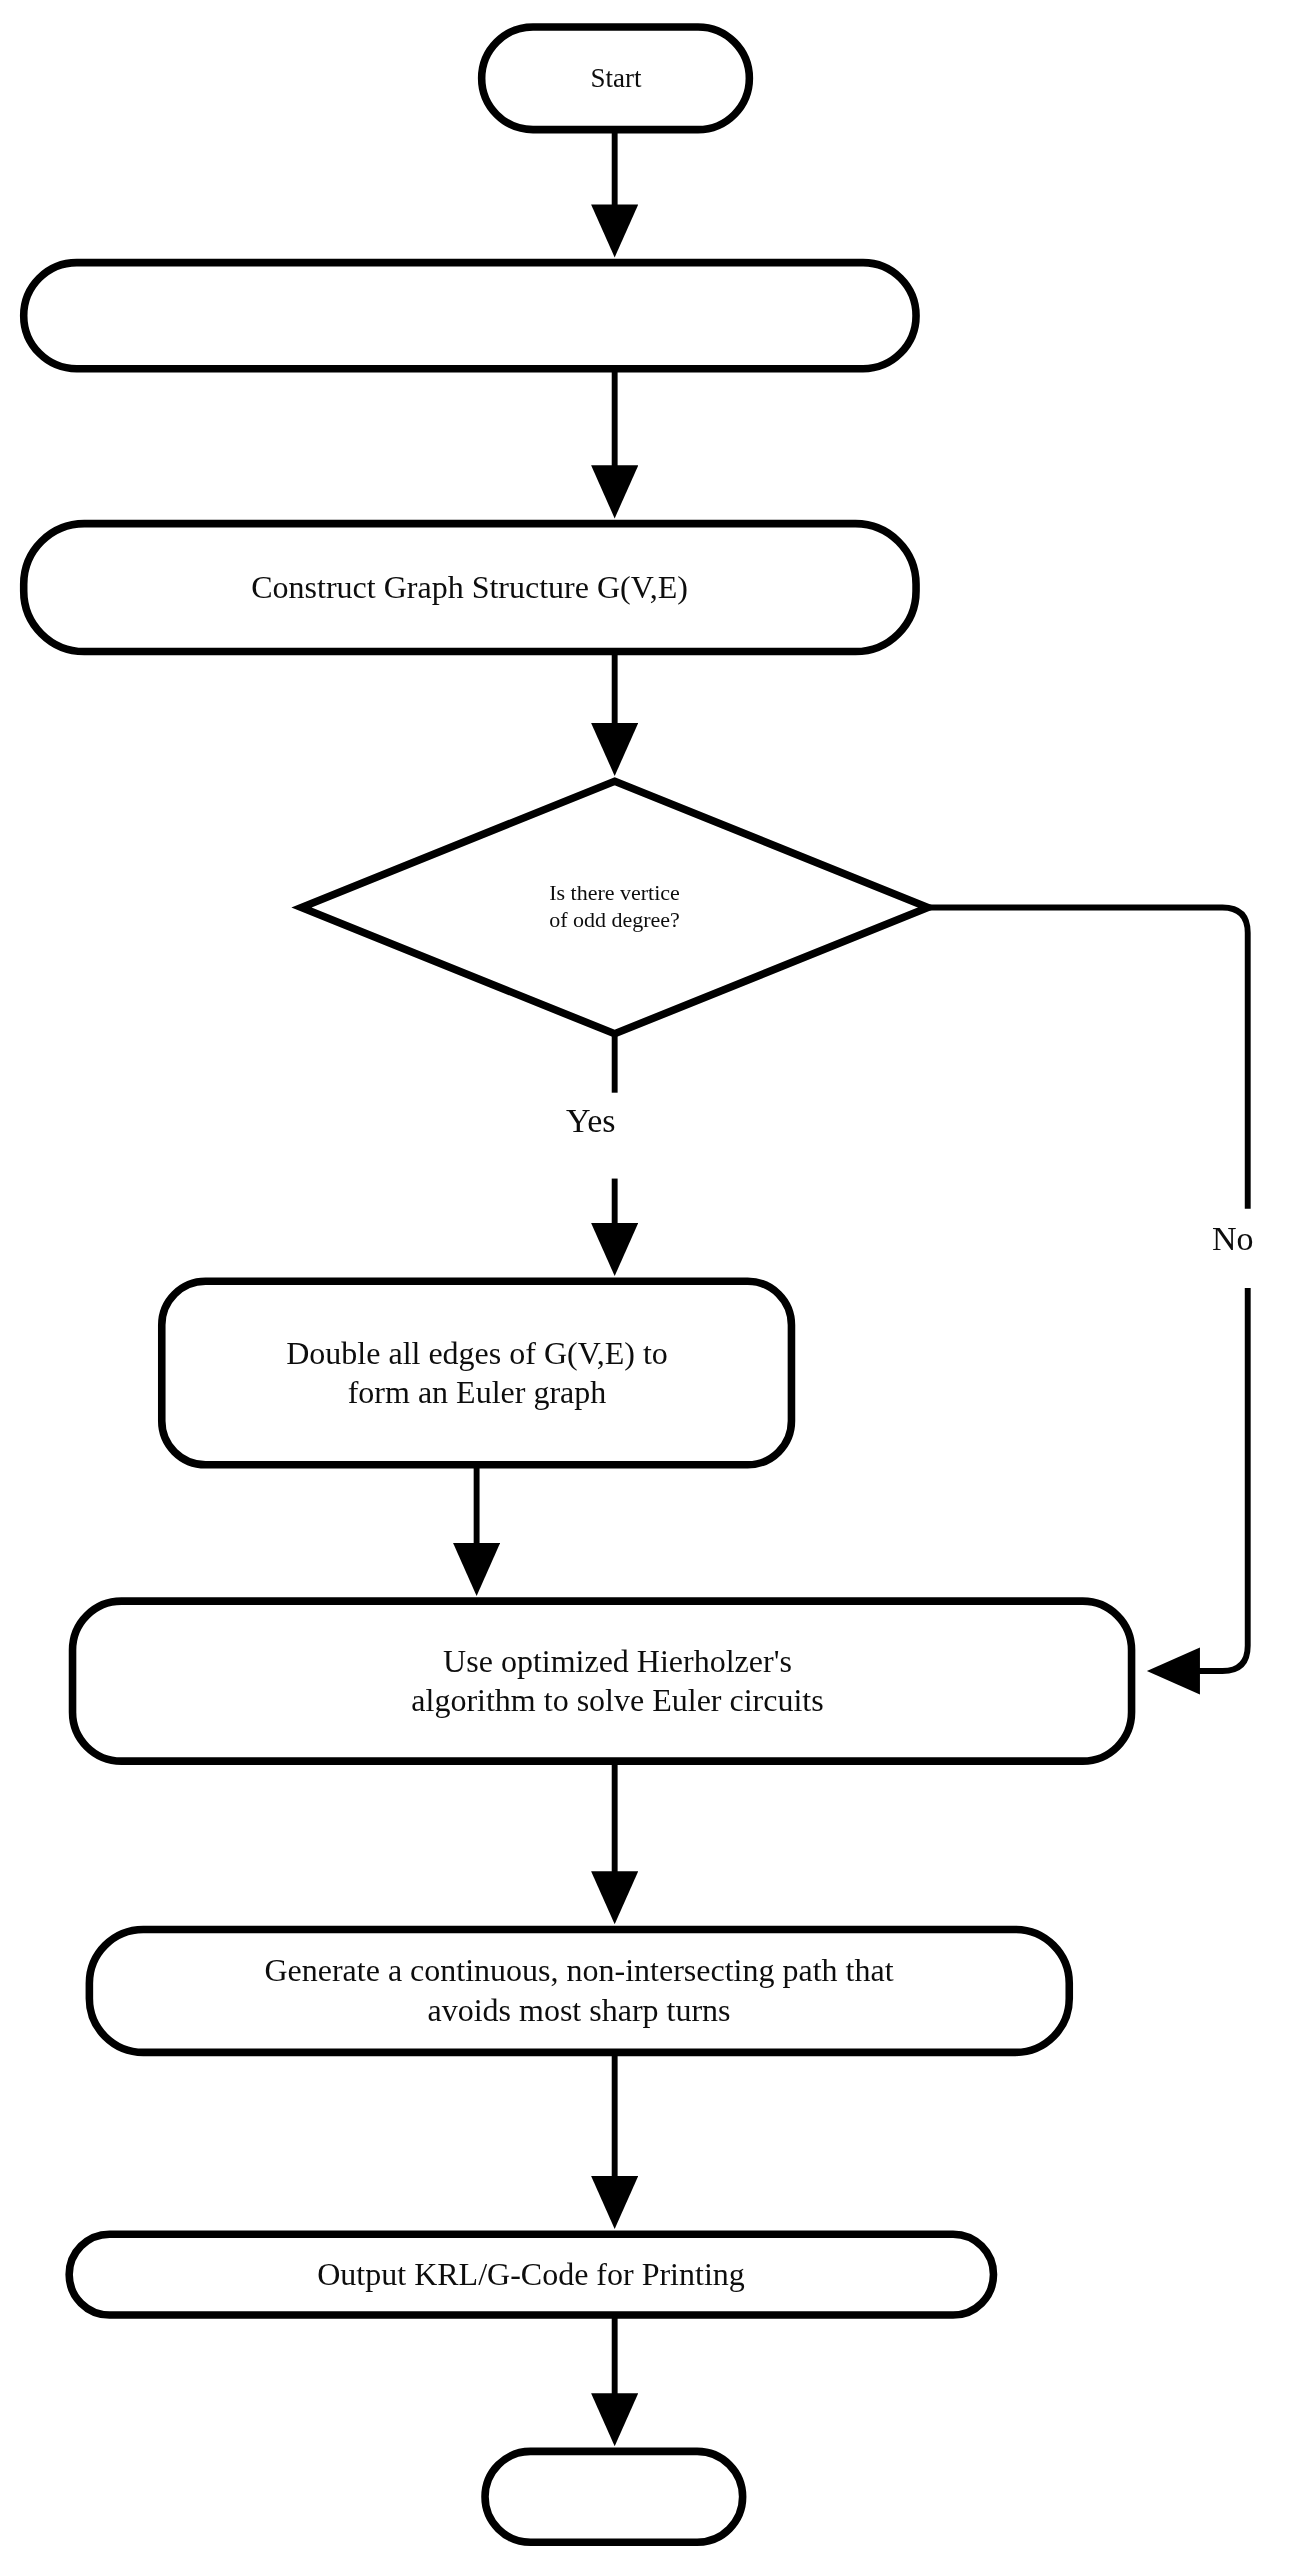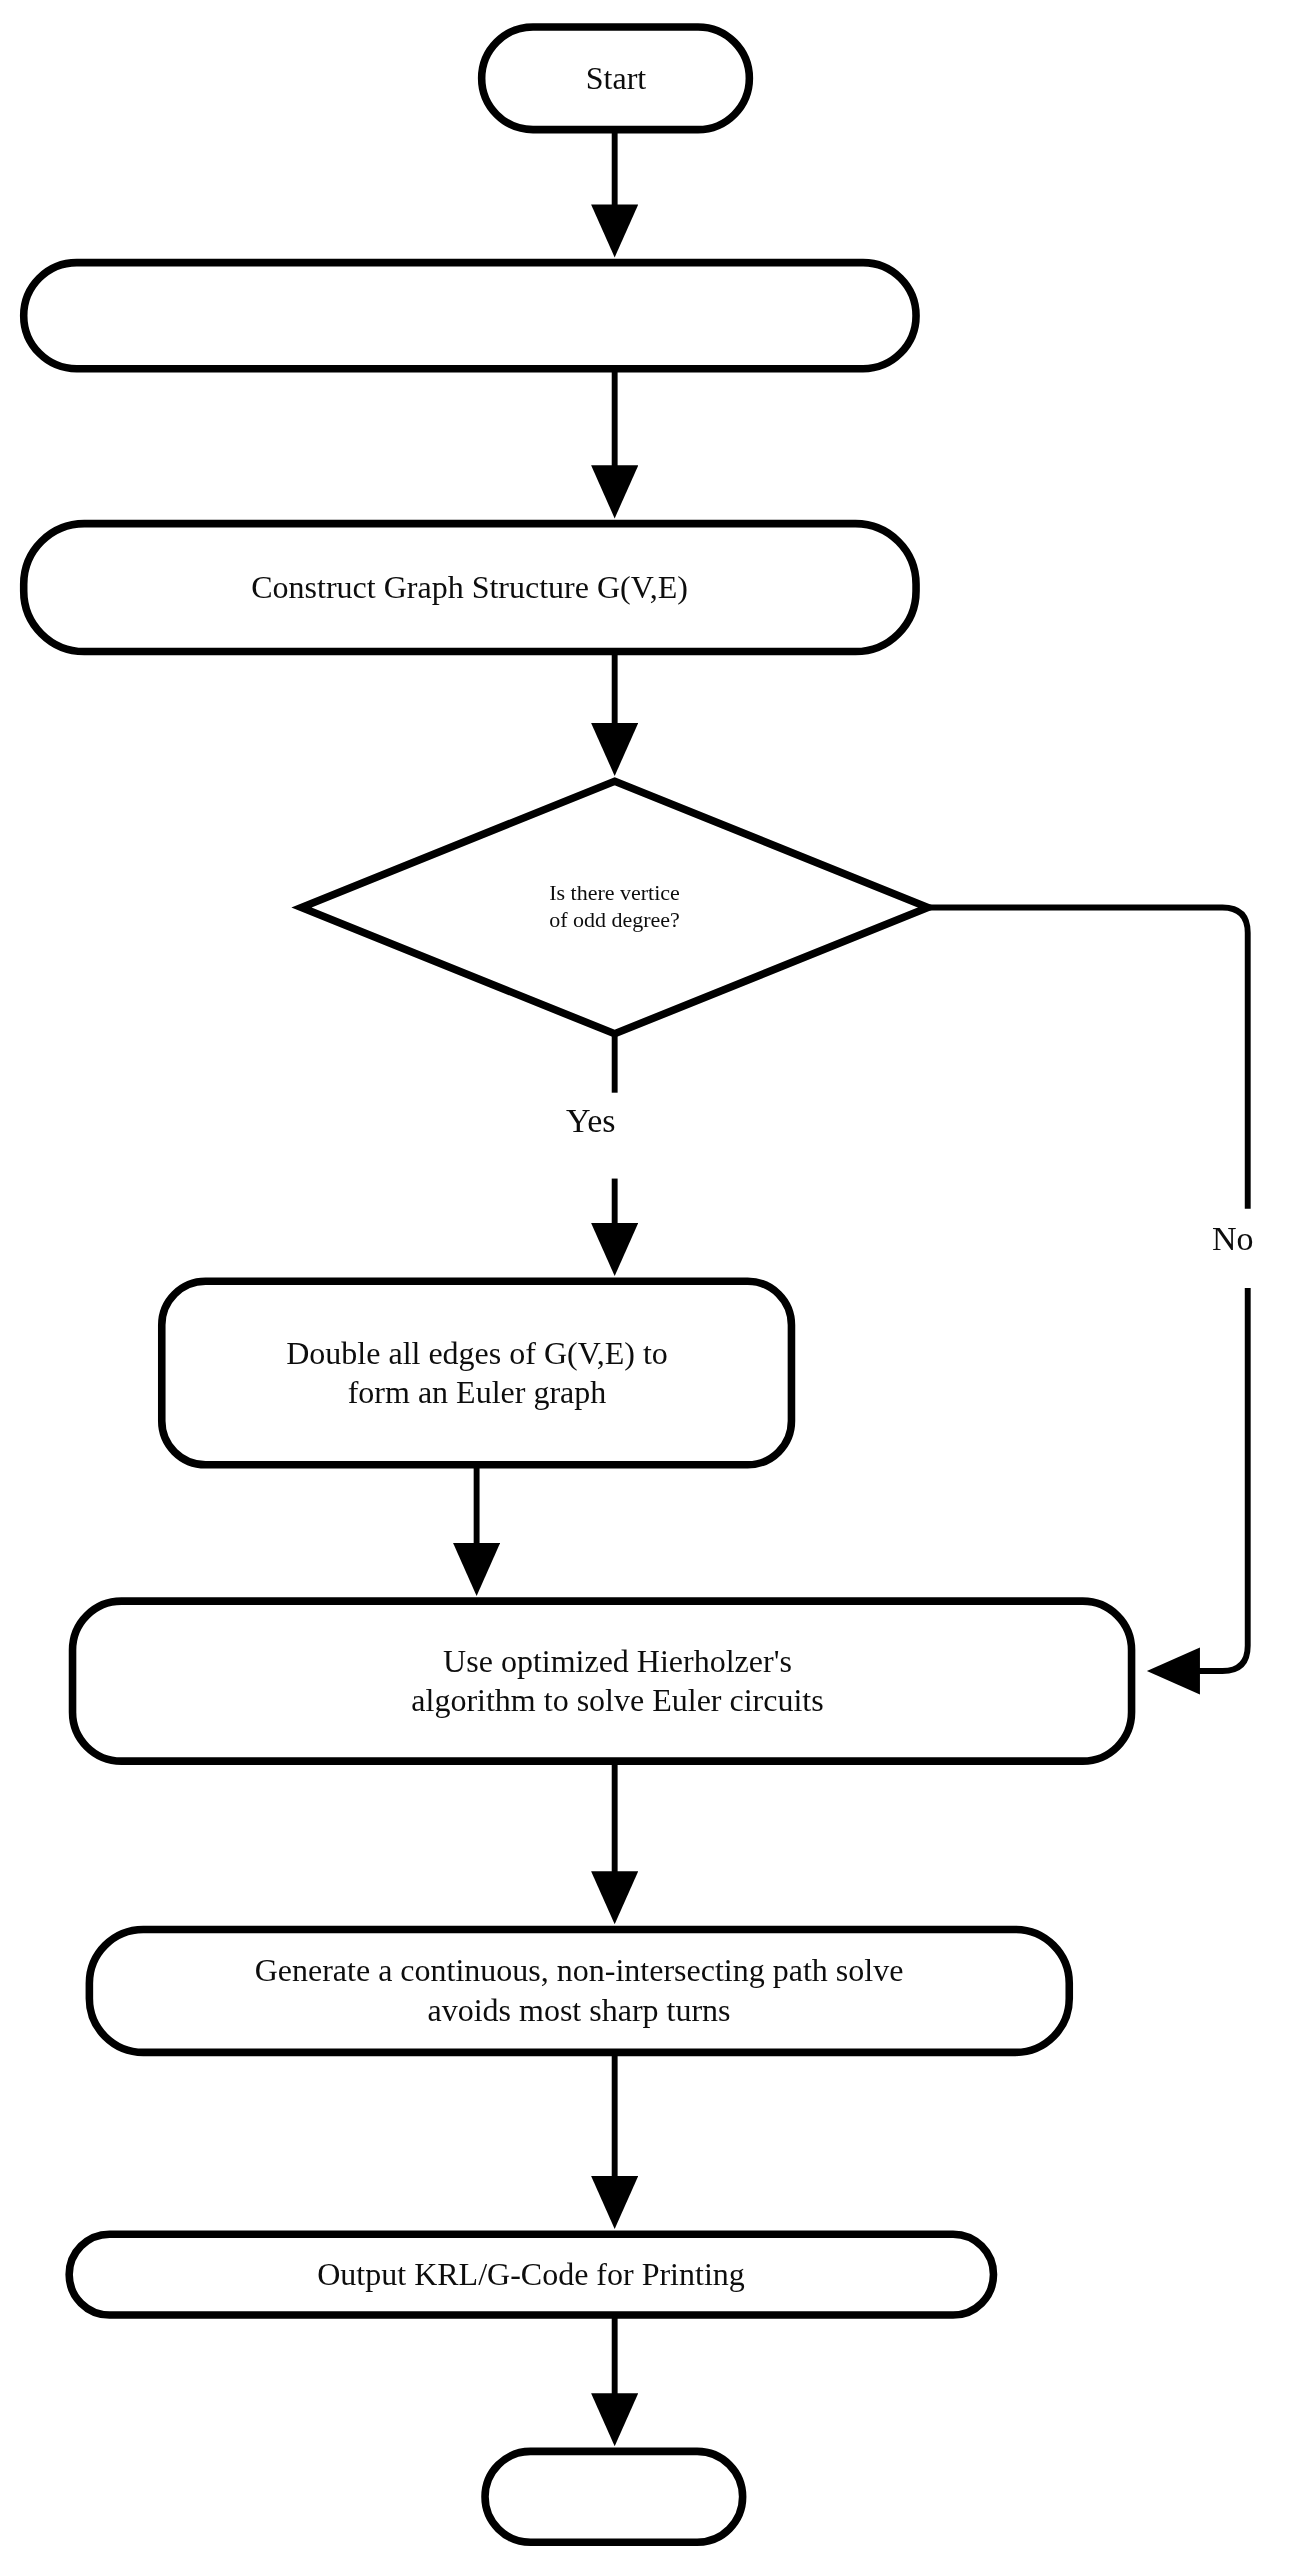--- a/index.html
+++ b/index.html
@@ -32,21 +32,21 @@
     align-items: center;
     justify-content: center;
     text-align: center;
     color: #0d0d0d;
     font-family: "Liberation Serif", "DejaVu Serif", serif;
     font-weight: 400;
     line-height: 1.22;
     white-space: pre-line;
     pointer-events: none;
   }
-  .terminal-label { font-size: 32px; }
+  .terminal-label { font-size: 27px; }
   .process-label  { font-size: 32px; }
   .decision-label { font-size: 22px; font-family: Liberation Serif, serif; }
   .edge-label {
     position: absolute;
     color: #0d0d0d;
     font-family: "Liberation Serif", "DejaVu Serif", serif;
     font-size: 34px;
     line-height: 1;
     white-space: nowrap;
   }
@@ -112,21 +112,21 @@
 
   <div class="node-label decision-label" style="left:362px; top:806px; width:505px; height:202px;">Is there vertice
 of odd degree?</div>
 
   <div class="node-label process-label" style="left:162px; top:1281px; width:630px; height:184px;">Double all edges of G(V,E) to
 form an Euler graph</div>
 
   <div class="node-label process-label" style="left:88px; top:1601px; width:1059px; height:160px;">Use optimized Hierholzer's
 algorithm to solve Euler circuits</div>
 
-  <div class="node-label process-label" style="left:89px; top:1929px; width:980px; height:123px;">Generate a continuous, non-intersecting path solve
+  <div class="node-label process-label" style="left:89px; top:1929px; width:980px; height:123px;">Generate a continuous, non-intersecting path that
 avoids most sharp turns</div>
 
   <div class="node-label process-label" style="left:69px; top:2234px; width:924px; height:81px;">Output KRL/G-Code  for Printing</div>
 
 
   <div class="edge-label" style="left:566px; top:1104px;">Yes</div>
 
   <div class="edge-label" style="left:1212px; top:1222px;">No</div>
 
 </div>

